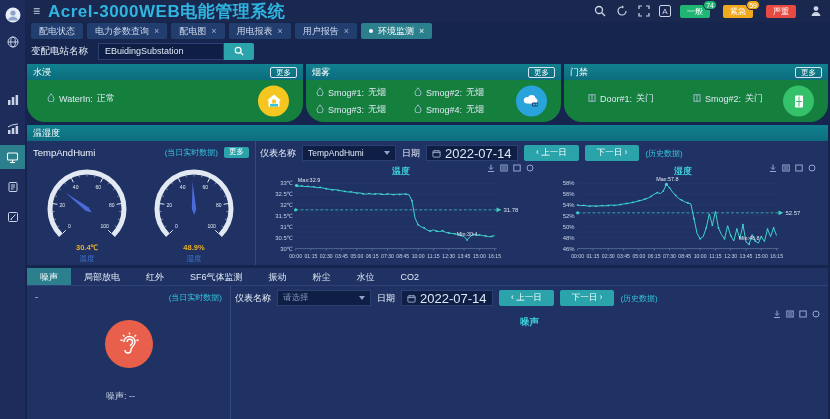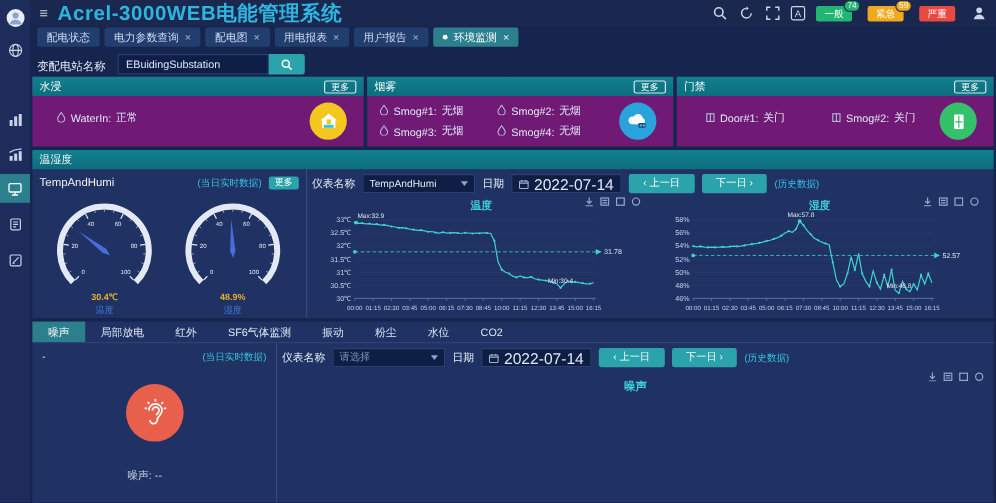--- a/index.html
+++ b/index.html
@@ -24,28 +24,28 @@
   .alarm-btn { position:relative; height:13px; line-height:13px; border-radius:2px; color:#fff; font-size:8px; padding:0 7px; cursor:pointer; margin-right:4px; }
   .alarm-badge { position:absolute; right:-7px; top:-5px; min-width:12px; height:10px; line-height:9px; border-radius:6px; font-size:7px; text-align:center; padding:0 2px; border:1px solid #1a2850; color:#fff; }
 
   .tabbar { height:18px; display:flex; gap:4px; padding:1px 0 0 6px; background:#16254e; flex:0 0 auto; }
   .tab { background:#223e6e; color:#cfdaf0; font-size:9px; padding:0 8px; border-radius:2px; display:flex; gap:5px; align-items:center; cursor:pointer; height:16px; }
   .tab.active { background:#2c7f8d; color:#fff; }
   .tabdot { width:4px; height:4px; border-radius:50%; background:#fff; }
   .tabx { font-size:9px; color:#9fb2d4; cursor:pointer; }
   .tab.active .tabx { color:#e8f2f6; }
 
-  .search-row { height:22px; display:flex; align-items:flex-end; padding-left:6px; background:#16254e; flex:0 0 auto; }
+  .search-row { height:22px; display:flex; align-items:center; padding-left:6px; background:#16254e; flex:0 0 auto; }
   .search-label { color:#e8eef8; font-size:9.5px; margin-right:10px; }
   .search-input { width:126px; height:17px; background:#0e1e44; border:1px solid #2a4070; color:#dfe8f6; font-size:9px; padding:0 6px; outline:none; font-family:inherit; }
   .search-btn { width:30px; height:17px; background:#2aa3ab; border:none; border-radius:0 2px 2px 0; display:flex; align-items:center; justify-content:center; cursor:pointer; }
 
   
   .panel-row { display:flex; gap:3px; padding:2px 2px 0 2px; flex:0 0 auto; }
-  .spanel { background:#701a75; height:58px; }
+  .spanel { background:#15803d; height:58px;border-radius:18px; }
   .spanel.water { width:276px; } .spanel.smoke { width:255px; } .spanel.door { flex:1; }
   .phead { height:16px; background:linear-gradient(#11818f,#0c6d7e); display:flex; align-items:center; padding:0 6px; color:#fff; font-size:9px; }
   .more-btn { margin-left:auto; border:1px solid #d9e4f2; color:#fff; font-size:7.5px; height:11px; line-height:10px; padding:0 5px; border-radius:2px; background:transparent; cursor:pointer; }
   .pbody { position:relative; height:42px; padding:6px 8px; color:#dfe8f6; font-size:9px; }
   .item-grid { display:grid; column-gap:10px; row-gap:4px; }
   .status-item { display:flex; align-items:center; gap:4px; white-space:nowrap; }
   .badge-circle { position:absolute; right:14px; top:50%; transform:translateY(-50%); width:31px; height:31px; border-radius:50%; display:flex; align-items:center; justify-content:center; }
 
   
   .panel { margin:3px 2px 0 2px; background:#203263; }

